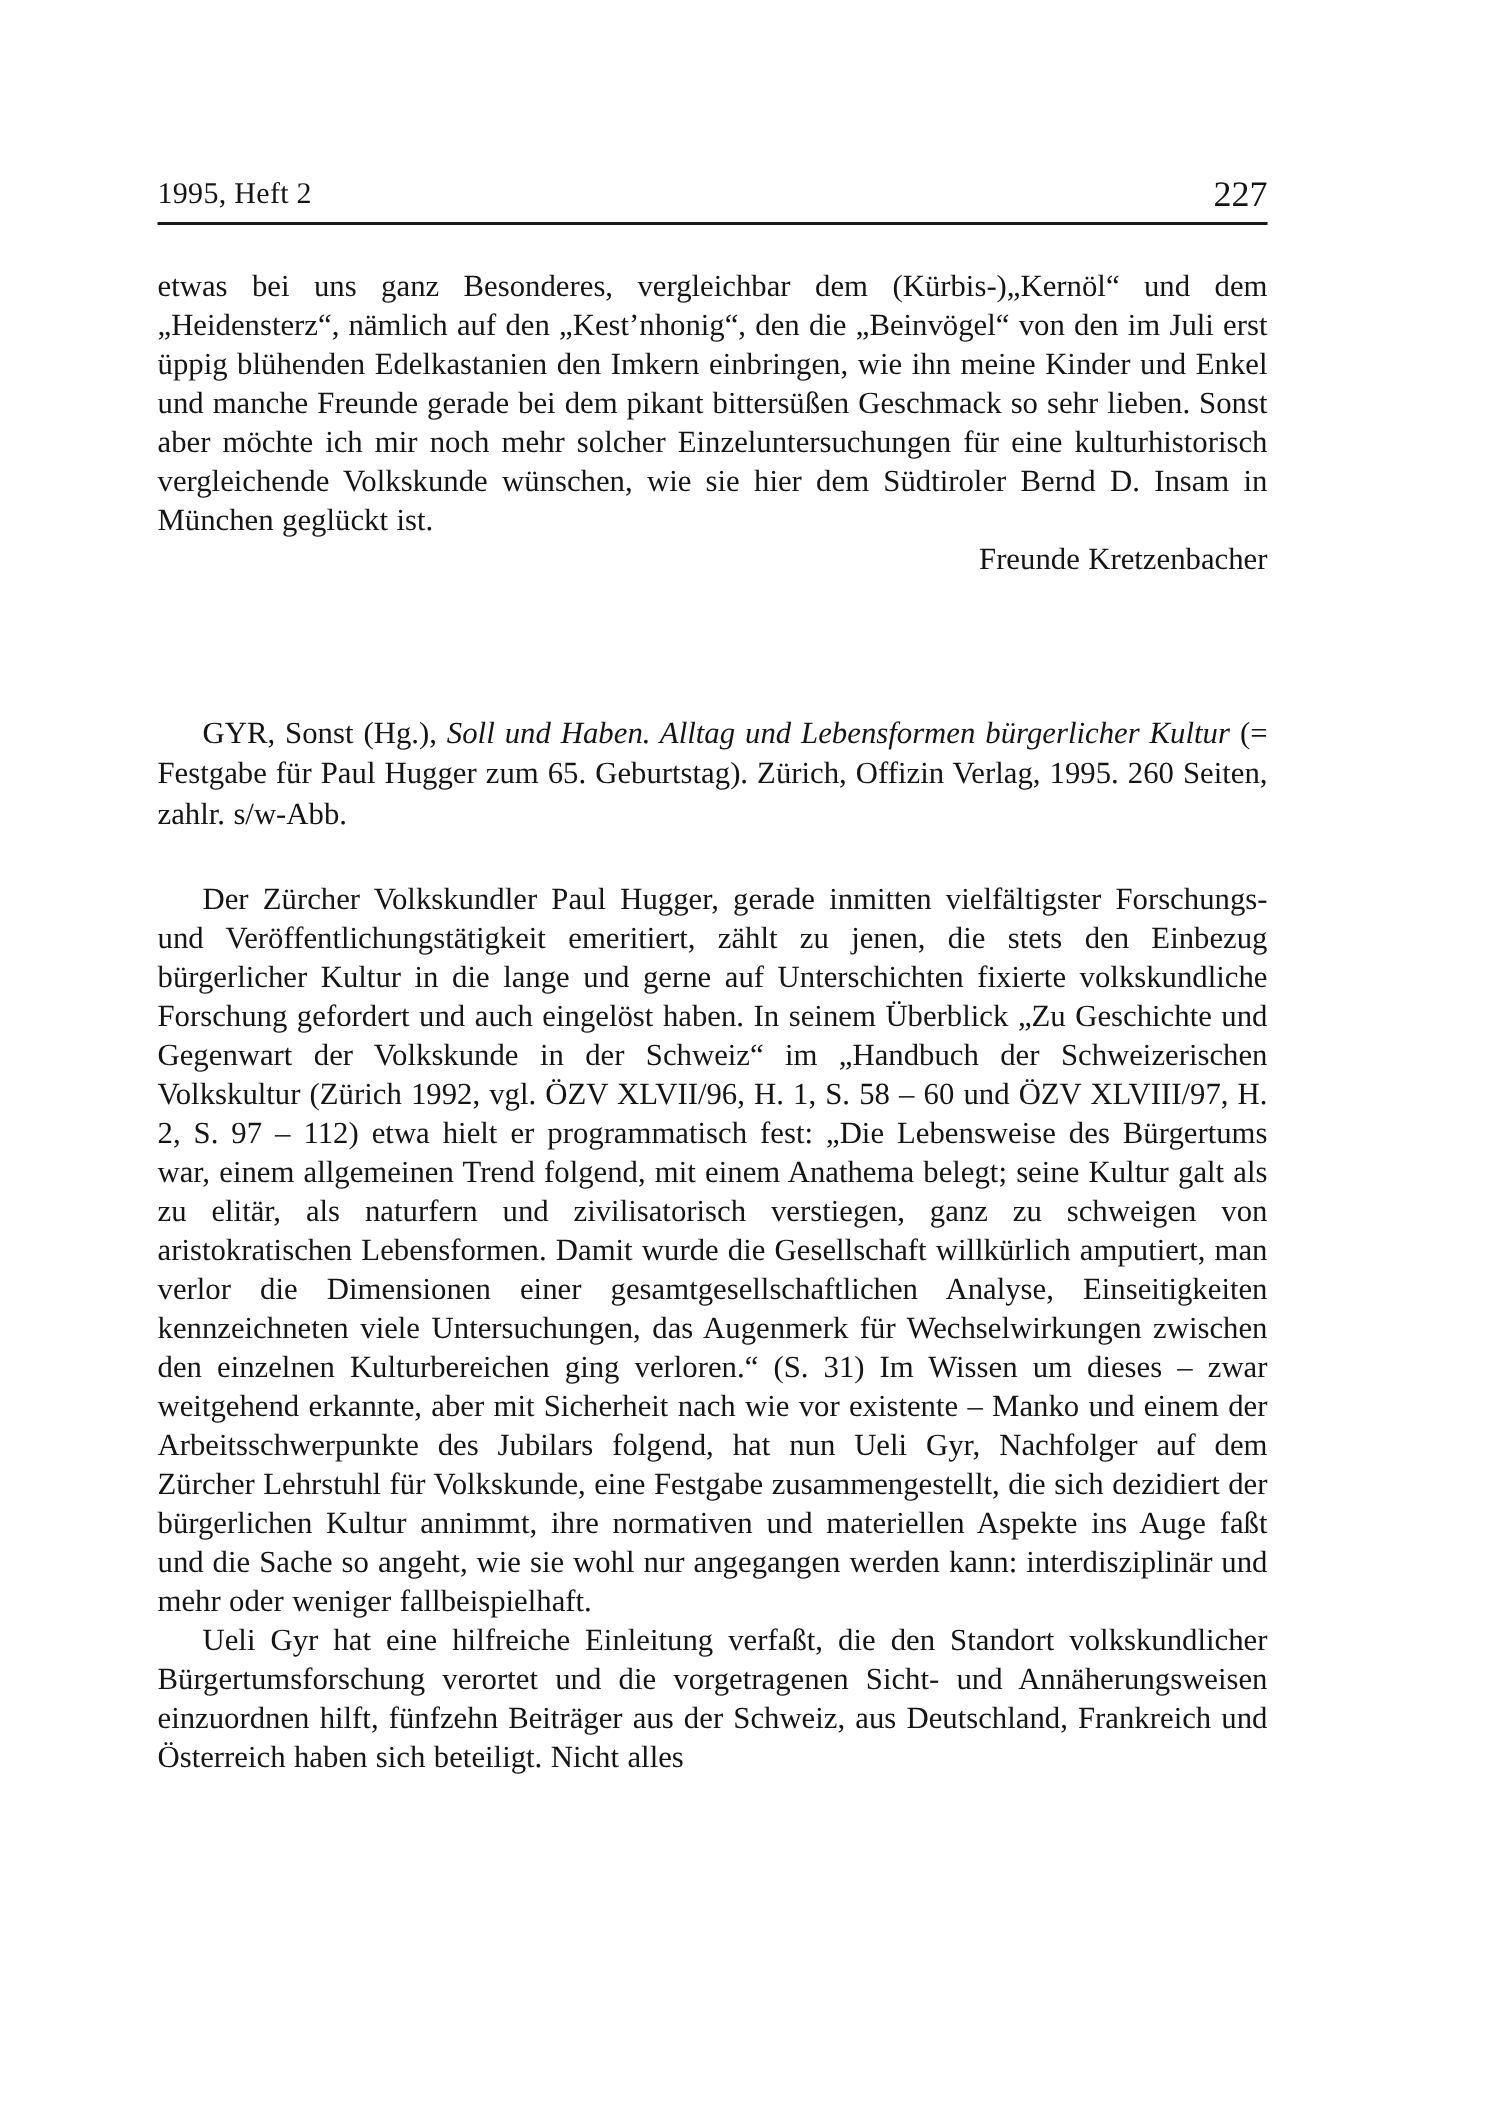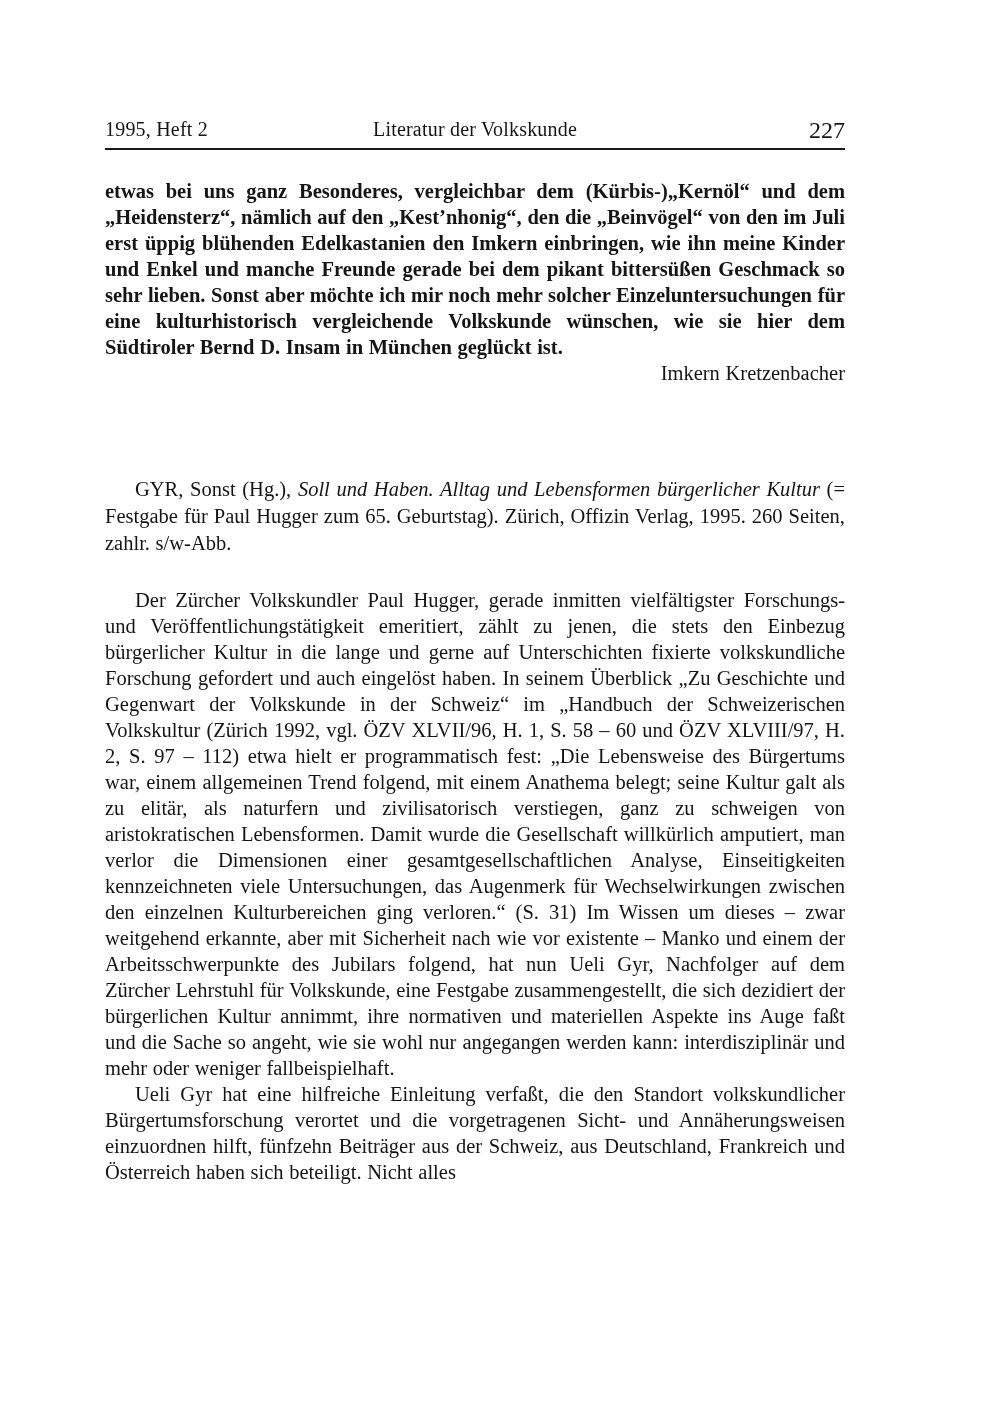--- a/index.html
+++ b/index.html
@@ -55,21 +55,20 @@
   
   .bodytext p {
     margin: 0;
     font-size: 20.5px;
     line-height: 26px;
     text-align: justify;
     word-spacing: 0.5px;
   }
   .continuation {
     margin-top: 28px !important;
-    font-weight: bold;
   }
   .signature {
     text-align: right !important;
     margin-bottom: 90px !important;
   }
   .bib-entry {
     text-indent: 30px;
     margin-bottom: 30px !important;
     line-height: 27px !important;
   }
@@ -80,29 +79,28 @@
     text-indent: 30px;
   }
 </style>
 </head>
 <body>
 
 <div class="page">
 
   <div class="running-head">
     <span class="issue">1995, Heft 2</span>
-    <span class="section">Literatur der Volkskunde</span>
     <span class="pagenum">227</span>
   </div>
 
   <div class="bodytext">
 
     <p class="continuation">etwas bei uns ganz Besonderes, vergleichbar dem (Kürbis-)„Kernöl“ und dem „Heidensterz“, nämlich auf den „Kest’nhonig“, den die „Beinvögel“ von den im Juli erst üppig blühenden Edelkastanien den Imkern einbringen, wie ihn meine Kinder und Enkel und manche Freunde gerade bei dem pikant bittersüßen Geschmack so sehr lieben. Sonst aber möchte ich mir noch mehr solcher Einzeluntersuchungen für eine kulturhistorisch vergleichende Volkskunde wünschen, wie sie hier dem Südtiroler Bernd D. Insam in München geglückt ist.</p>
 
-    <p class="signature">Imkern Kretzenbacher</p>
+    <p class="signature">Freunde Kretzenbacher</p>
 
     <p class="bib-entry"><span>GYR, Sonst (Hg.), </span><i>Soll und Haben. Alltag und Lebensformen bürgerlicher Kultur</i><span> (= Festgabe für Paul Hugger zum 65. Geburtstag). Zürich, Offizin Verlag, 1995. 260 Seiten, zahlr. s/w-Abb.</span></p>
 
     <p class="indented">Der Zürcher Volkskundler Paul Hugger, gerade inmitten vielfältigster Forschungs- und Veröffentlichungstätigkeit emeritiert, zählt zu jenen, die stets den Einbezug bürgerlicher Kultur in die lange und gerne auf Unterschichten fixierte volkskundliche Forschung gefordert und auch eingelöst haben. In seinem Überblick „Zu Geschichte und Gegenwart der Volkskunde in der Schweiz“ im „Handbuch der Schweizerischen Volkskultur (Zürich 1992, vgl. ÖZV XLVII/96, H. 1, S. 58 – 60 und ÖZV XLVIII/97, H. 2, S. 97 – 112) etwa hielt er programmatisch fest: „Die Lebensweise des Bürgertums war, einem allgemeinen Trend folgend, mit einem Anathema belegt; seine Kultur galt als zu elitär, als naturfern und zivilisatorisch verstiegen, ganz zu schweigen von aristokratischen Lebensformen. Damit wurde die Gesellschaft willkürlich amputiert, man verlor die Dimensionen einer gesamtgesellschaftlichen Analyse, Einseitigkeiten kennzeichneten viele Untersuchungen, das Augenmerk für Wechselwirkungen zwischen den einzelnen Kulturbereichen ging verloren.“ (S. 31) Im Wissen um dieses – zwar weitgehend erkannte, aber mit Sicherheit nach wie vor existente – Manko und einem der Arbeitsschwerpunkte des Jubilars folgend, hat nun Ueli Gyr, Nachfolger auf dem Zürcher Lehrstuhl für Volkskunde, eine Festgabe zusammengestellt, die sich dezidiert der bürgerlichen Kultur annimmt, ihre normativen und materiellen Aspekte ins Auge faßt und die Sache so angeht, wie sie wohl nur angegangen werden kann: interdisziplinär und mehr oder weniger fallbeispielhaft.</p>
 
     <p class="indented">Ueli Gyr hat eine hilfreiche Einleitung verfaßt, die den Standort volkskundlicher Bürgertumsforschung verortet und die vorgetragenen Sicht- und Annäherungsweisen einzuordnen hilft, fünfzehn Beiträger aus der Schweiz, aus Deutschland, Frankreich und Österreich haben sich beteiligt. Nicht alles</p>
 
   </div>
 
 </div>

